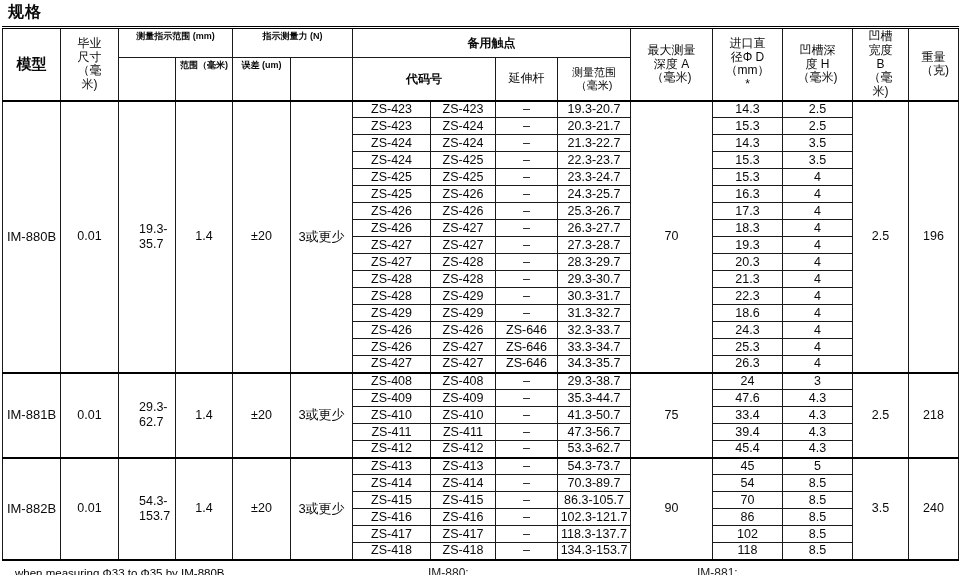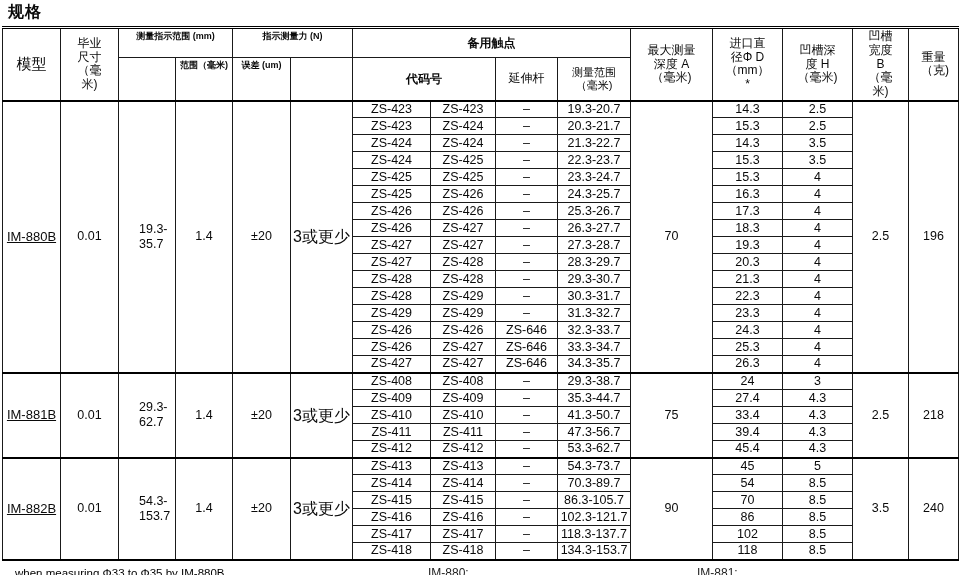--- a/index.html
+++ b/index.html
@@ -19,30 +19,30 @@
   }
   th, td { border:1px solid #1a1a1a; overflow:hidden; }
   thead { border-bottom:2px solid #000; }
   tbody { border-top:2px solid #000; }
 
   tr.h1 { height:16px; }
   tr.h2 { height:30px; }
   th.hs { font-size:9px;  font-weight:700; text-align:center; vertical-align:top; padding:1px 2px; }
   th.hm { font-size:12px; font-weight:400; text-align:center; vertical-align:middle; padding:1px 12px; line-height:1.15; }
   th.hc { font-size:12px; font-weight:700; text-align:center; vertical-align:middle; padding:1px 2px; }
-  th.model-h { font-size:15px; font-weight:400; text-align:center; vertical-align:middle; }
+  th.model-h { font-size:15px; font-weight:700; text-align:center; vertical-align:middle; }
   th.h-contact-range { font-size:11px; }
 
   tbody tr { height:17px; }
   tbody td {
     font-size:12.5px; text-align:center; vertical-align:middle;
     padding:0 2px; white-space:nowrap; line-height:1.1;
   }
-  td.model-cell { font-size:13px;text-decoration:underline; }
-  td.force-cell { font-size:16px; }
+  td.model-cell { font-size:13px; }
+  td.force-cell { font-size:13px; }
   td.wrapnum { white-space:normal; padding:0 20px; line-height:1.2; font-size:12.5px; }
 
   .footnote { margin:5px 0 0 5px; font-size:11.5px; line-height:1.3; color:#000; }
   .footnote .l2 { padding-left:10px; }
   .bottom-label { position:absolute; top:566px; font-size:12px; color:#222; }
   .bl-0 { left:428px; }
   .bl-1 { left:697px; }
 </style>
 </head>
 <body>
@@ -196,21 +196,21 @@
           <td>–</td>
           <td>30.3-31.7</td>
           <td>22.3</td>
           <td>4</td>
         </tr>
         <tr>
           <td>ZS-429</td>
           <td>ZS-429</td>
           <td>–</td>
           <td>31.3-32.7</td>
-          <td>23.3</td>
+          <td>18.6</td>
           <td>4</td>
         </tr>
         <tr>
           <td>ZS-426</td>
           <td>ZS-426</td>
           <td>ZS-646</td>
           <td>32.3-33.7</td>
           <td>24.3</td>
           <td>4</td>
         </tr>
@@ -247,21 +247,21 @@
           <td>24</td>
           <td>3</td>
           <td rowspan="5">2.5</td>
           <td rowspan="5">218</td>
         </tr>
         <tr>
           <td>ZS-409</td>
           <td>ZS-409</td>
           <td>–</td>
           <td>35.3-44.7</td>
-          <td>27.4</td>
+          <td>47.6</td>
           <td>4.3</td>
         </tr>
         <tr>
           <td>ZS-410</td>
           <td>ZS-410</td>
           <td>–</td>
           <td>41.3-50.7</td>
           <td>33.4</td>
           <td>4.3</td>
         </tr>

